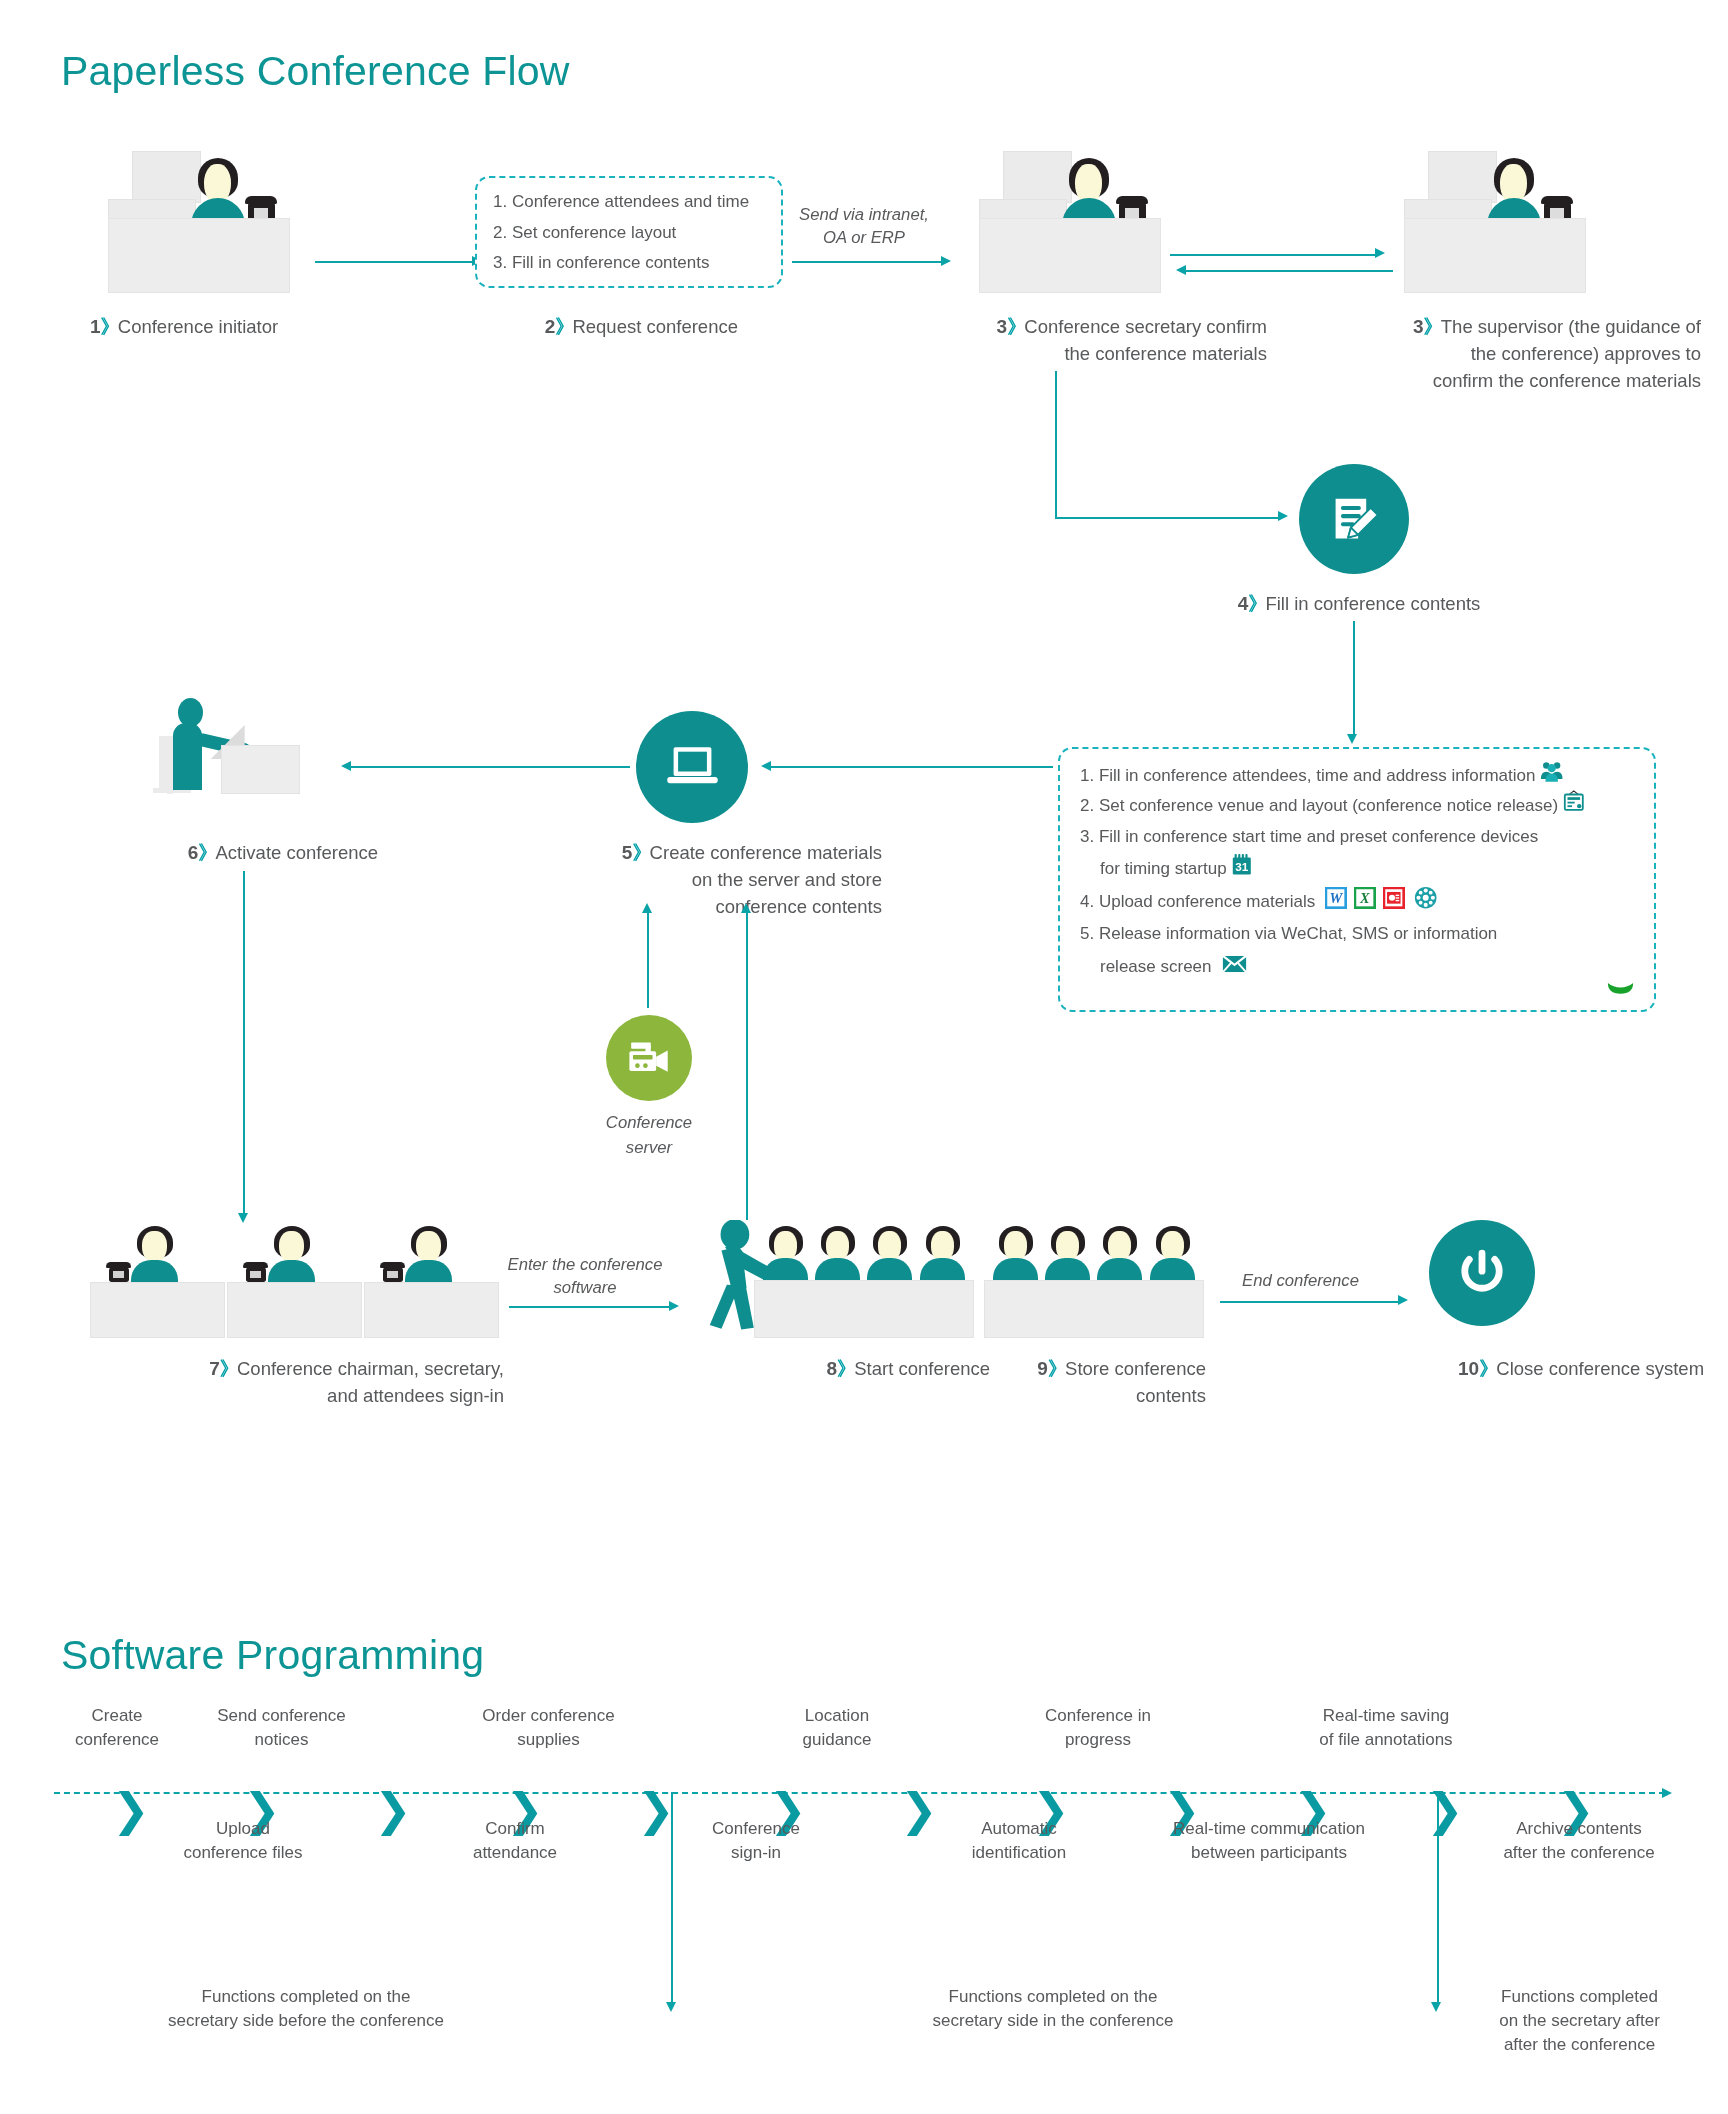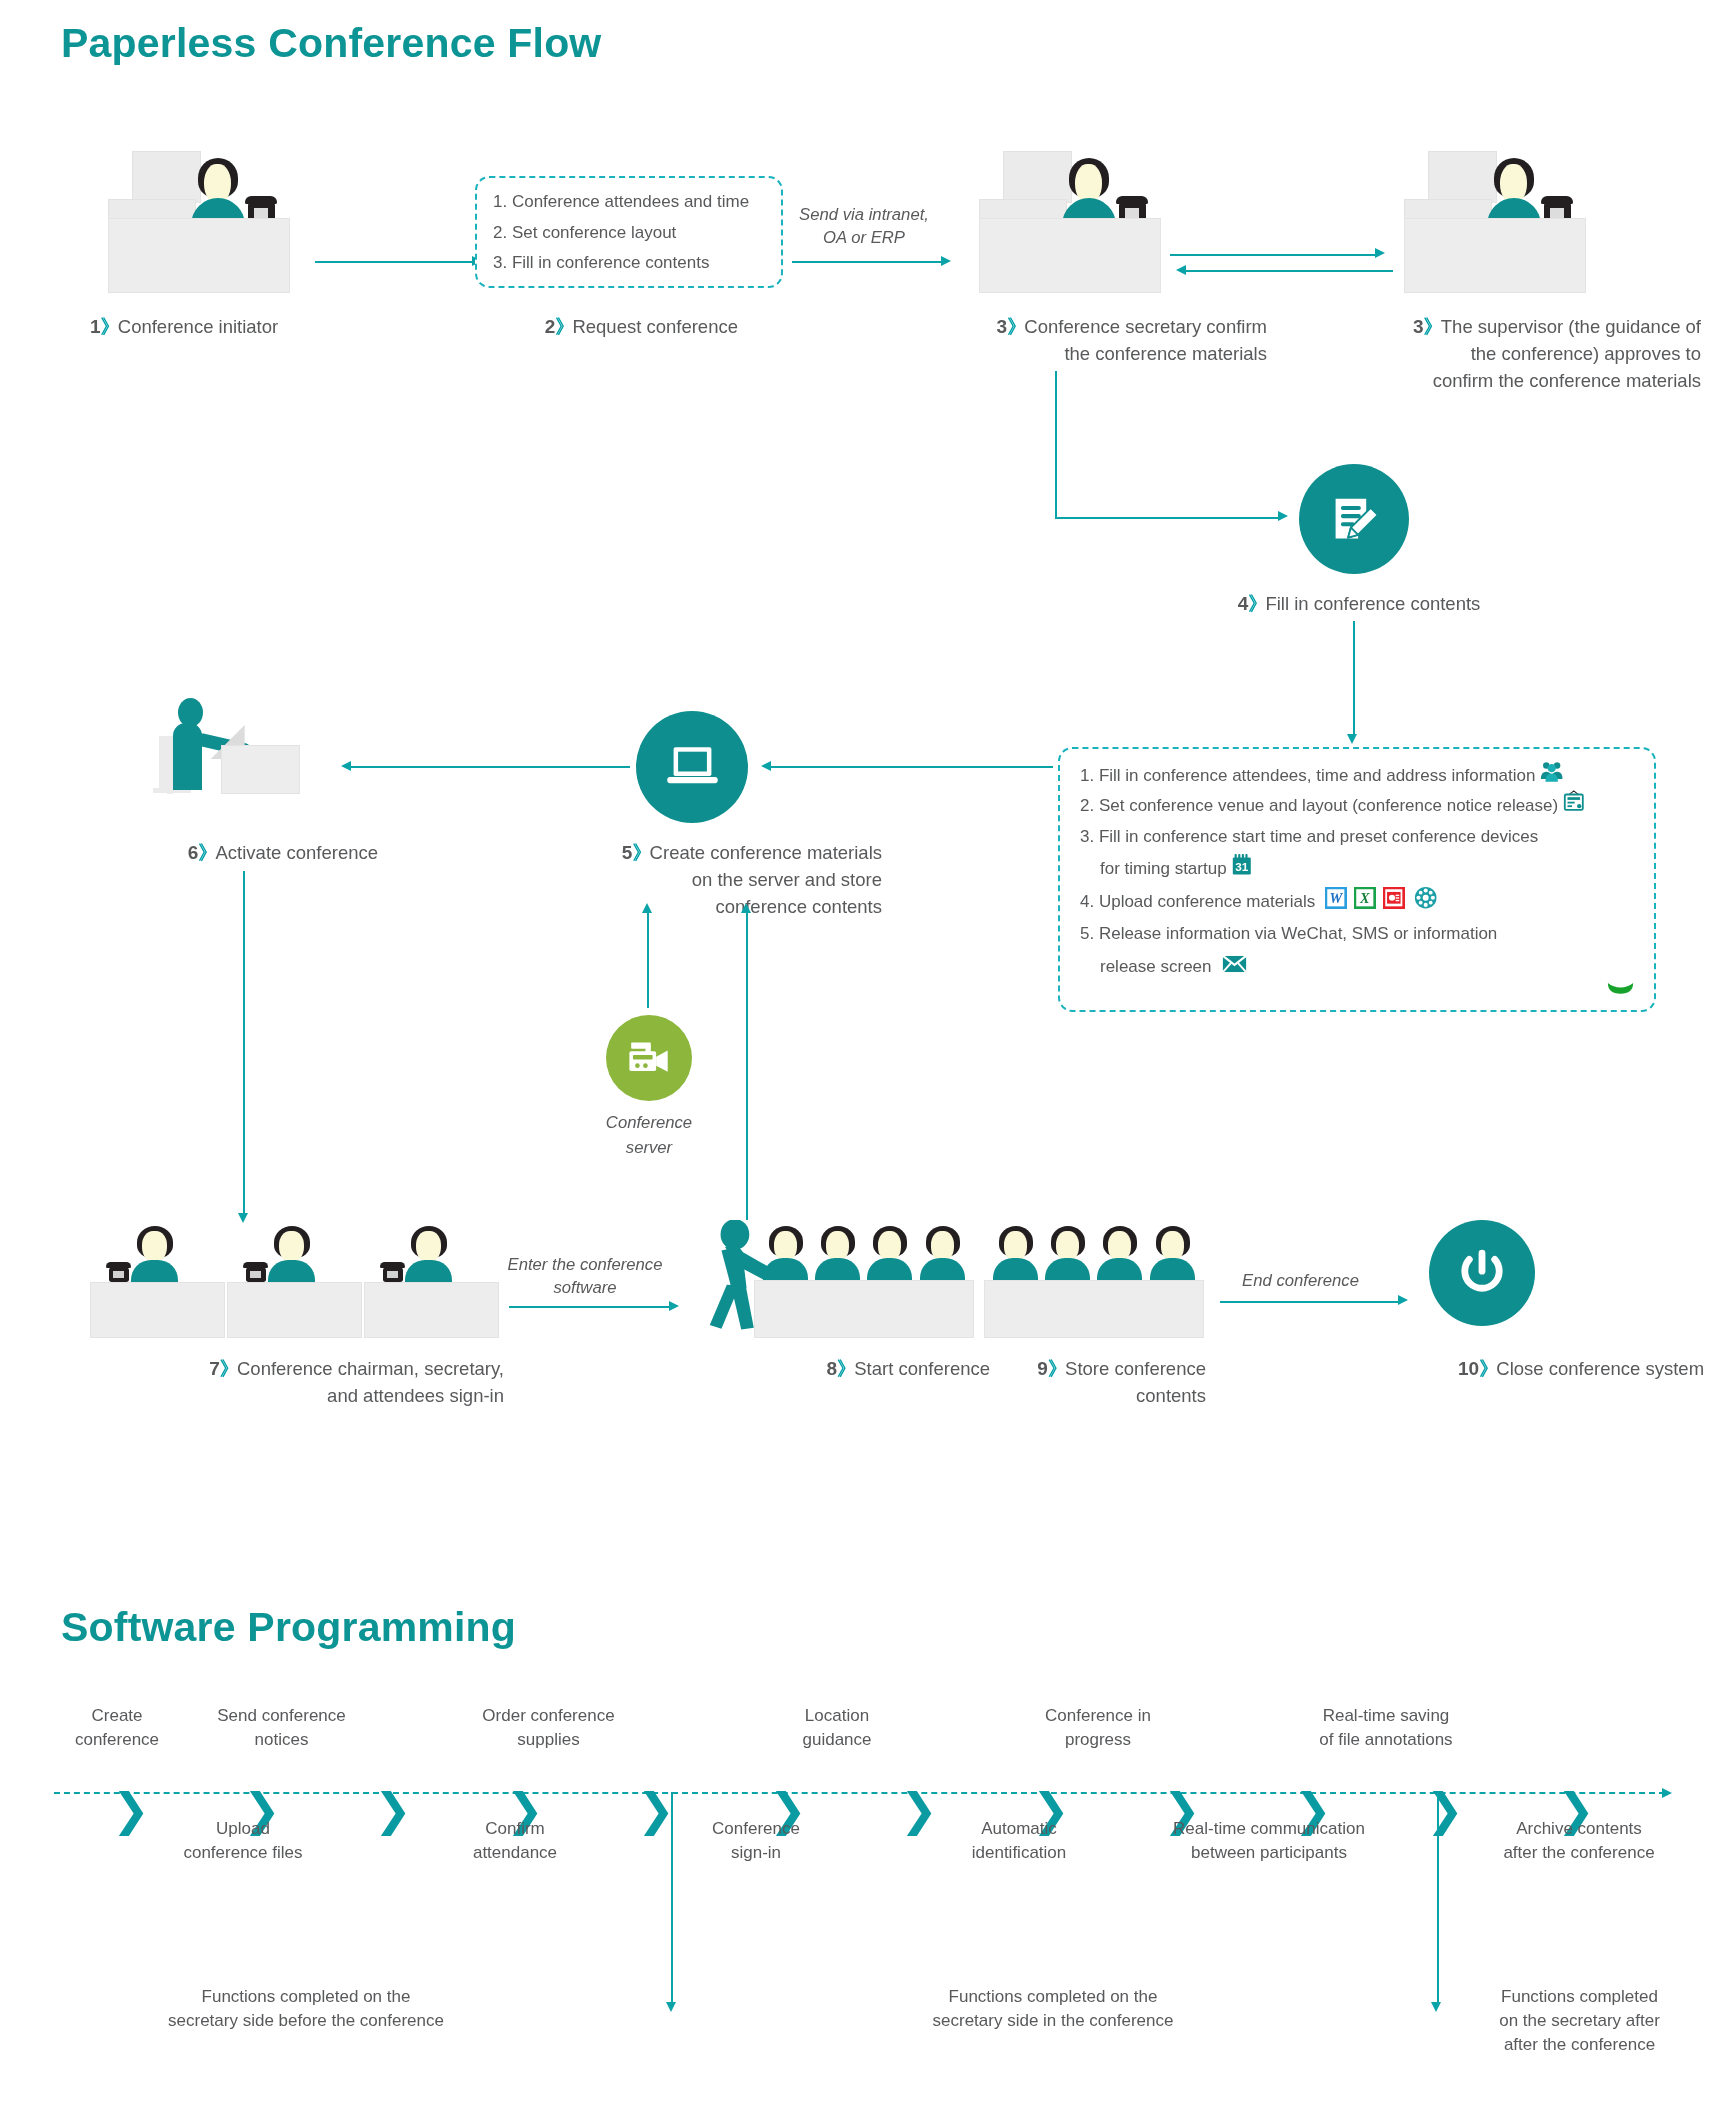--- a/index.html
+++ b/index.html
@@ -4,21 +4,21 @@
 <style>
   html,body{margin:0;padding:0;background:#ffffff;}
   body{
     width:1728px;height:2114px;position:relative;overflow:hidden;
     font-family:"Liberation Sans","DejaVu Sans",sans-serif;
     color:#58595b;
     -webkit-font-smoothing:antialiased;
   }
   .abs{position:absolute;}
   .h1{
-    font-size:41px;color:#0d9494;font-weight:700;letter-spacing:0.2px;white-space:nowrap;
+    font-size:41px;color:#0d9494;font-weight:400;letter-spacing:0.2px;white-space:nowrap;margin-top:28px;
   }
   .caption{font-size:18.5px;color:#58595b;line-height:27px;text-align:right;}
   .caption .num{font-weight:bold;color:#58595b;font-size:19px;}
   .chev{color:#00a0a8;font-weight:bold;letter-spacing:-1.8px;font-size:19px;}
   .smalltxt{font-size:16.7px;color:#58595b;line-height:23.4px;text-align:center;font-style:italic;}
   .listtxt{font-size:17px;color:#58595b;line-height:31px;}
 
   
   .deskfig{position:absolute;}
   .d-monitor{position:absolute;background:#ebebeb;border:0.9px solid #e2e2e2;}

